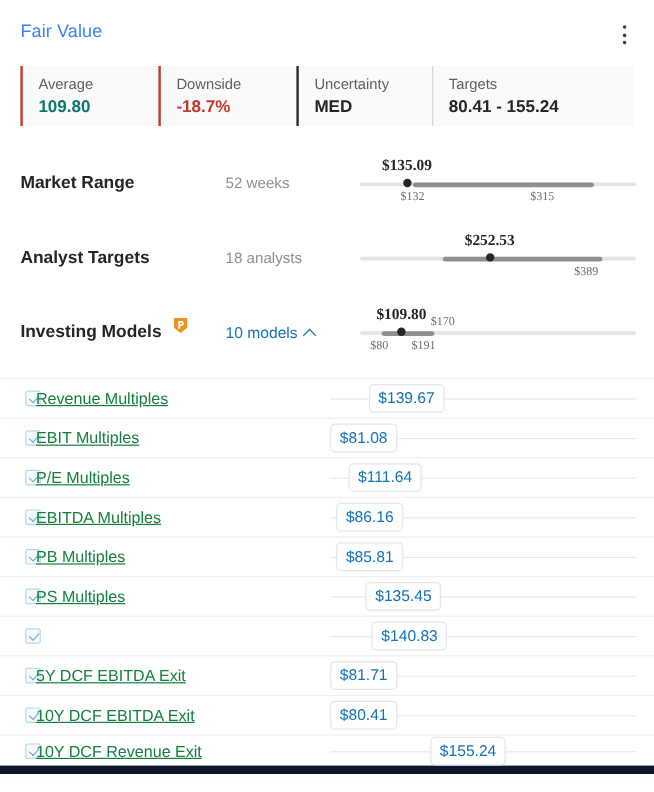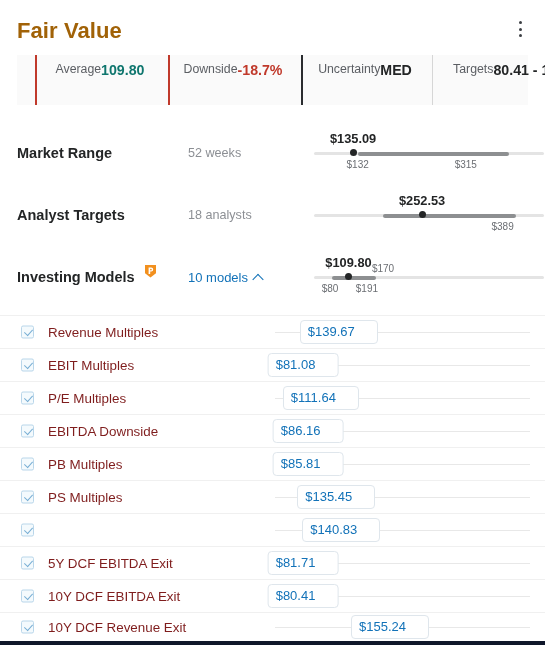--- a/index.html
+++ b/index.html
@@ -19,23 +19,23 @@
 
   
   .header {
     position: absolute;
     left: 0; top: 0; width: 545px; height: 50px;
     display: flex; align-items: center;
   }
   .title {
     position: absolute;
     left: 17px; top: 18px;
-    font-size: 22px;
-    font-weight: bold;
-    color: #a16207;
+    font-size: 15px;
+    font-weight: normal;
+    color: #3b82f6;
     letter-spacing: .1px;
   }
   .kebab {
     position: absolute;
     right: 17px; top: 20px;
     width: 16px; height: 18px;
     display: flex; flex-direction: column;
     align-items: center; justify-content: space-between;
     padding: 1px 0;
     cursor: pointer;
@@ -49,21 +49,21 @@
   .stats {
     position: absolute;
     left: 17px; top: 55px;
     width: 511px; height: 50px;
     background: #fafafa;
     display: flex;
   }
   .stat {
     flex: 0 0 auto;
     padding: 6px 0 6px 13px;
-    display: flex; flex-direction: row; justify-content: center; margin-left: 18px;
+    display: flex; flex-direction: column; justify-content: center;
   }
   .stat-0 { width: 115px; border-left: 2px solid #c0392b; }
   .stat-1 { width: 115px; border-left: 2px solid #c0392b; }
   .stat-2 { width: 113px; border-left: 2px solid #2a2c2f; }
   .stat-3 { width: 160px; border-left: 1px solid #d6d6d6; }
   .stat-label {
     font-size: 12.3px; color: #5b5e63; line-height: 16px;
     margin-bottom: 2px;
   }
   .stat-value {
@@ -84,22 +84,22 @@
   }
   .range-row .rsub {
     position: absolute;
     left: 188px; top: 50%; transform: translateY(-50%);
     font-size: 12.6px; color: #8c8f94;
     white-space: nowrap;
   }
 
   .slider {
     position: absolute;
-    left: 314px; top: 50%; transform: translateY(-50%);
-    width: 230px; height: 44px;
+    left: 300px; top: 50%; transform: translateY(-50%);
+    width: 230px; height: 44px; font-family: Liberation Serif, serif;
   }
   .track {
     position: absolute;
     left: 0; top: 21px; width: 230px; height: 3px;
     background: #e4e4e4; border-radius: 2px;
   }
   .fill {
     position: absolute;
     top: 21px; height: 4px;
     background: #8d8f91; border-radius: 2px;
@@ -152,57 +152,58 @@
   
   .model-list {
     position: absolute;
     left: 0; top: 315px; width: 545px;
   }
   .model-row {
     position: relative;
     height: 33px;
     border-top: 1px solid #f0f0f0;
   }
-  .model-row:last-child { border-bottom: 4px solid #0f172a; }
+  .model-row:last-child { border-bottom: 7px solid #0f172a; }
   .cb {
     position: absolute;
     left: 21px; top: 50%; transform: translateY(-50%);
     width: 13px; height: 13px;
     border: 1px solid #b9d6ea;
     border-radius: 2px;
     background: #f4fafd;
     cursor: pointer;
   }
   .cb::after {
     content: "";
     position: absolute;
     left: 3.5px; top: 1px;
     width: 4px; height: 7px;
     border-right: 1.6px solid #78aed4;
     border-bottom: 1.6px solid #78aed4;
     transform: rotate(42deg);
   }
   .mlabel {
     position: absolute;
-    left: 48px; top: 50%; transform: translateY(-50%);
-    font-size: 13.4px; color: #7f1d1d;
+    left: 30px; top: 50%; transform: translateY(-50%);
+    font-size: 13.4px; color: #15803d;
     white-space: nowrap;
+    text-decoration: underline;
   }
   .mline {
     position: absolute;
     left: 275px; right: 15px; top: 50%;
     height: 1px; background: #e8e8e8;
   }
   .pill {
     position: absolute;
     top: 50%; transform: translate(-50%, -50%);
     background: #ffffff;
     border: 1px solid #dfe6ec;
     border-radius: 4px;
-    padding: 3px 22px 4px 7px;
+    padding: 3px 7px 4px 7px;
     font-size: 13px;
     color: #1272b8;
     white-space: nowrap;
     z-index: 2;
     cursor: pointer;
   }
 </style>
 </head>
 <body>
 
@@ -300,21 +301,21 @@
         <div class="pill" style="left: 303.05px;">$81.08</div>
       </div>
       <div class="model-row">
         <div class="cb"></div>
         <div class="mlabel">P/E Multiples</div>
         <div class="mline"></div>
         <div class="pill" style="left: 320.9px;">$111.64</div>
       </div>
       <div class="model-row">
         <div class="cb"></div>
-        <div class="mlabel">EBITDA Downside</div>
+        <div class="mlabel">EBITDA Multiples</div>
         <div class="mline"></div>
         <div class="pill" style="left: 308.15px;">$86.16</div>
       </div>
       <div class="model-row">
         <div class="cb"></div>
         <div class="mlabel">PB Multiples</div>
         <div class="mline"></div>
         <div class="pill" style="left: 308.15px;">$85.81</div>
       </div>
       <div class="model-row">

